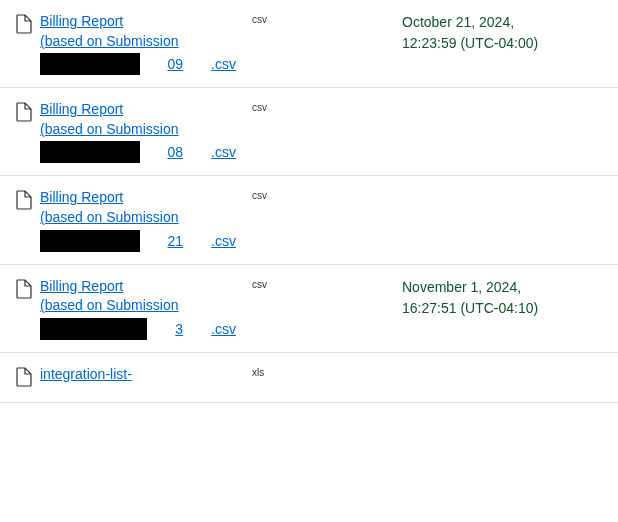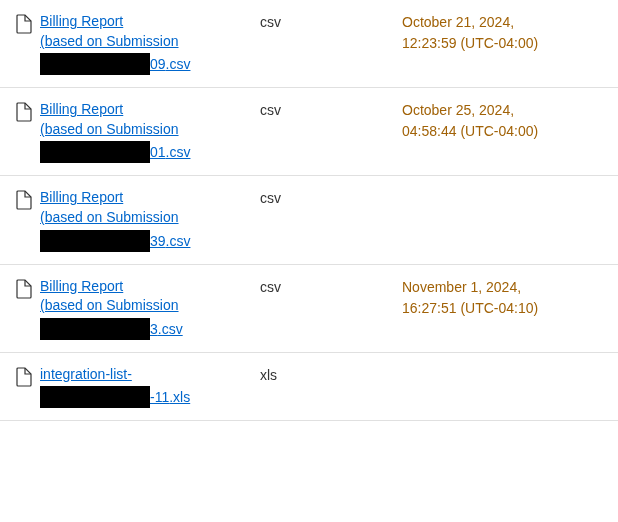--- a/index.html
+++ b/index.html
@@ -59,35 +59,35 @@
       background: #000;
       height: 22px;
       width: 110px;
       display: inline-block;
     }
     .file-suffix {
       color: #0066cc;
       text-decoration: underline;
       font-size: 14px;
       cursor: pointer;
+      padding-left: 28px;
     }
     .file-type {
       flex: 0 0 60px;
       color: #333;
-      font-size: 14px;
+      font-size: 10px;
       padding-top: 2px;
-      margin-left: 8px;
     }
     .spacer {
       flex: 1;
     }
     .file-date {
       flex: 0 0 200px;
       text-align: left;
-      color: #a16207;
+      color: #14532d;
       font-size: 14px;
       line-height: 1.5;
       white-space: pre-line;
     }
   </style>
 </head>
 <body>
 
 <div class="file-list">
     <div class="file-row">
@@ -115,42 +115,40 @@
       <div class="file-info">
         <span class="file-icon"><svg viewBox="0 0 16 20" fill="none" xmlns="http://www.w3.org/2000/svg">
     <path d="M9 1H2C1.45 1 1 1.45 1 2V18C1 18.55 1.45 19 2 19H14C14.55 19 15 18.55 15 18V7L9 1Z" stroke="#333" stroke-width="1.2" fill="none"></path>
     <path d="M9 1V7H15" stroke="#333" stroke-width="1.2" fill="none"></path>
   </svg></span>
         <div class="file-name-block">
           <a class="file-name-link">Billing Report</a>
           <a class="file-name-link">(based on Submission</a>
           <div class="file-redacted">
             <span class="redacted-bar"></span>
-            <a class="file-suffix">01</a>
+            <a class="file-suffix">08</a>
             <a class="file-suffix">.csv</a>
           </div>
         </div>
       </div>
       <div class="file-type">csv</div>
       <div class="spacer"></div>
-      <div class="file-date">October 25, 2024,
-04:58:44 (UTC-04:00)</div>
     </div>
     <div class="file-row">
       <div class="file-info">
         <span class="file-icon"><svg viewBox="0 0 16 20" fill="none" xmlns="http://www.w3.org/2000/svg">
     <path d="M9 1H2C1.45 1 1 1.45 1 2V18C1 18.55 1.45 19 2 19H14C14.55 19 15 18.55 15 18V7L9 1Z" stroke="#333" stroke-width="1.2" fill="none"></path>
     <path d="M9 1V7H15" stroke="#333" stroke-width="1.2" fill="none"></path>
   </svg></span>
         <div class="file-name-block">
           <a class="file-name-link">Billing Report</a>
           <a class="file-name-link">(based on Submission</a>
           <div class="file-redacted">
             <span class="redacted-bar"></span>
-            <a class="file-suffix">39</a>
+            <a class="file-suffix">21</a>
             <a class="file-suffix">.csv</a>
           </div>
         </div>
       </div>
       <div class="file-type">csv</div>
       <div class="spacer"></div>
     </div>
     <div class="file-row">
       <div class="file-info">
         <span class="file-icon"><svg viewBox="0 0 16 20" fill="none" xmlns="http://www.w3.org/2000/svg">
@@ -173,23 +171,18 @@
 16:27:51 (UTC-04:10)</div>
     </div>
     <div class="file-row">
       <div class="file-info">
         <span class="file-icon"><svg viewBox="0 0 16 20" fill="none" xmlns="http://www.w3.org/2000/svg">
     <path d="M9 1H2C1.45 1 1 1.45 1 2V18C1 18.55 1.45 19 2 19H14C14.55 19 15 18.55 15 18V7L9 1Z" stroke="#333" stroke-width="1.2" fill="none"></path>
     <path d="M9 1V7H15" stroke="#333" stroke-width="1.2" fill="none"></path>
   </svg></span>
         <div class="file-name-block">
           <a class="file-name-link">integration-list-</a>
-          <div class="file-redacted">
-            <span class="redacted-bar"></span>
-            <a class="file-suffix">-11</a>
-            <a class="file-suffix">.xls</a>
-          </div>
         </div>
       </div>
       <div class="file-type">xls</div>
       <div class="spacer"></div>
     </div>
   </div>
 
 </body></html>

